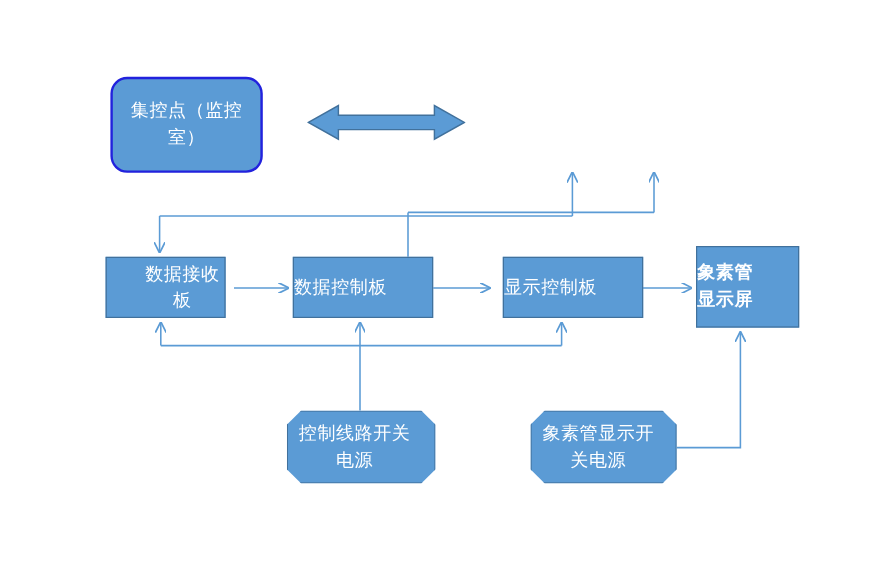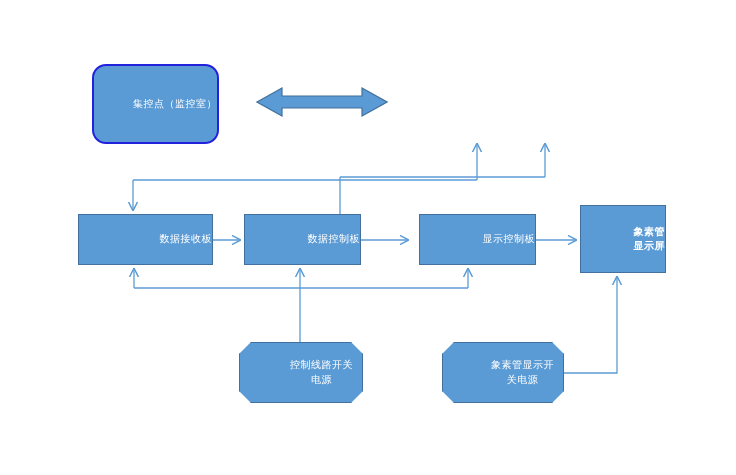--- a/index.html
+++ b/index.html
@@ -19,24 +19,24 @@
     position:absolute;
     left:0;top:0;
     width:736px;height:475px;
     pointer-events:none;
   }
   .node{
     position:absolute;
     box-sizing:border-box;
     display:flex;
     align-items:center;
-    justify-content:flex-end;
+    justify-content:flex-start;
     text-align:center;
     color:#ffffff;
-    font-size:10px;
+    font-size:15px;
     line-height:1.45;
     letter-spacing:.5px;
     background:#5B9BD5;
     border:1px solid #41719C;
     z-index:3;
     white-space:pre-line;
   }
   .node.rounded{
     border-radius:14px;
     border:2px solid #2222DD;
@@ -104,21 +104,21 @@
 
   <svg class="bidir-arrow" style="left:256px; top:86px;" width="132" height="32" viewBox="0 0 132 32" xmlns="http://www.w3.org/2000/svg">
     <polygon points="1,16 26,2 26,10 106,10 106,2 131,16 106,30 106,22 26,22 26,30" fill="#5B9BD5" stroke="#41719C" stroke-width="1.2"></polygon>
   </svg>
 
   <div class="node rounded" style="left:92px; top:64px; width:127px; height:80px;">
     <span>集控点（监控室）</span>
   </div>
 
 
-  <div class="node" style="left:78px; top:214px; width:135px; height:51px;padding-left:28px;">
+  <div class="node" style="left:88px; top:214px; width:100px; height:51px;padding-left:28px;">
     <span>数据接收板</span>
   </div>
 
   <div class="node" style="left:244px; top:214px; width:117px; height:51px;">
     <span>数据控制板</span>
   </div>
 
   <div class="node" style="left:419px; top:214px; width:117px; height:51px;">
     <span>显示控制板</span>
   </div>

